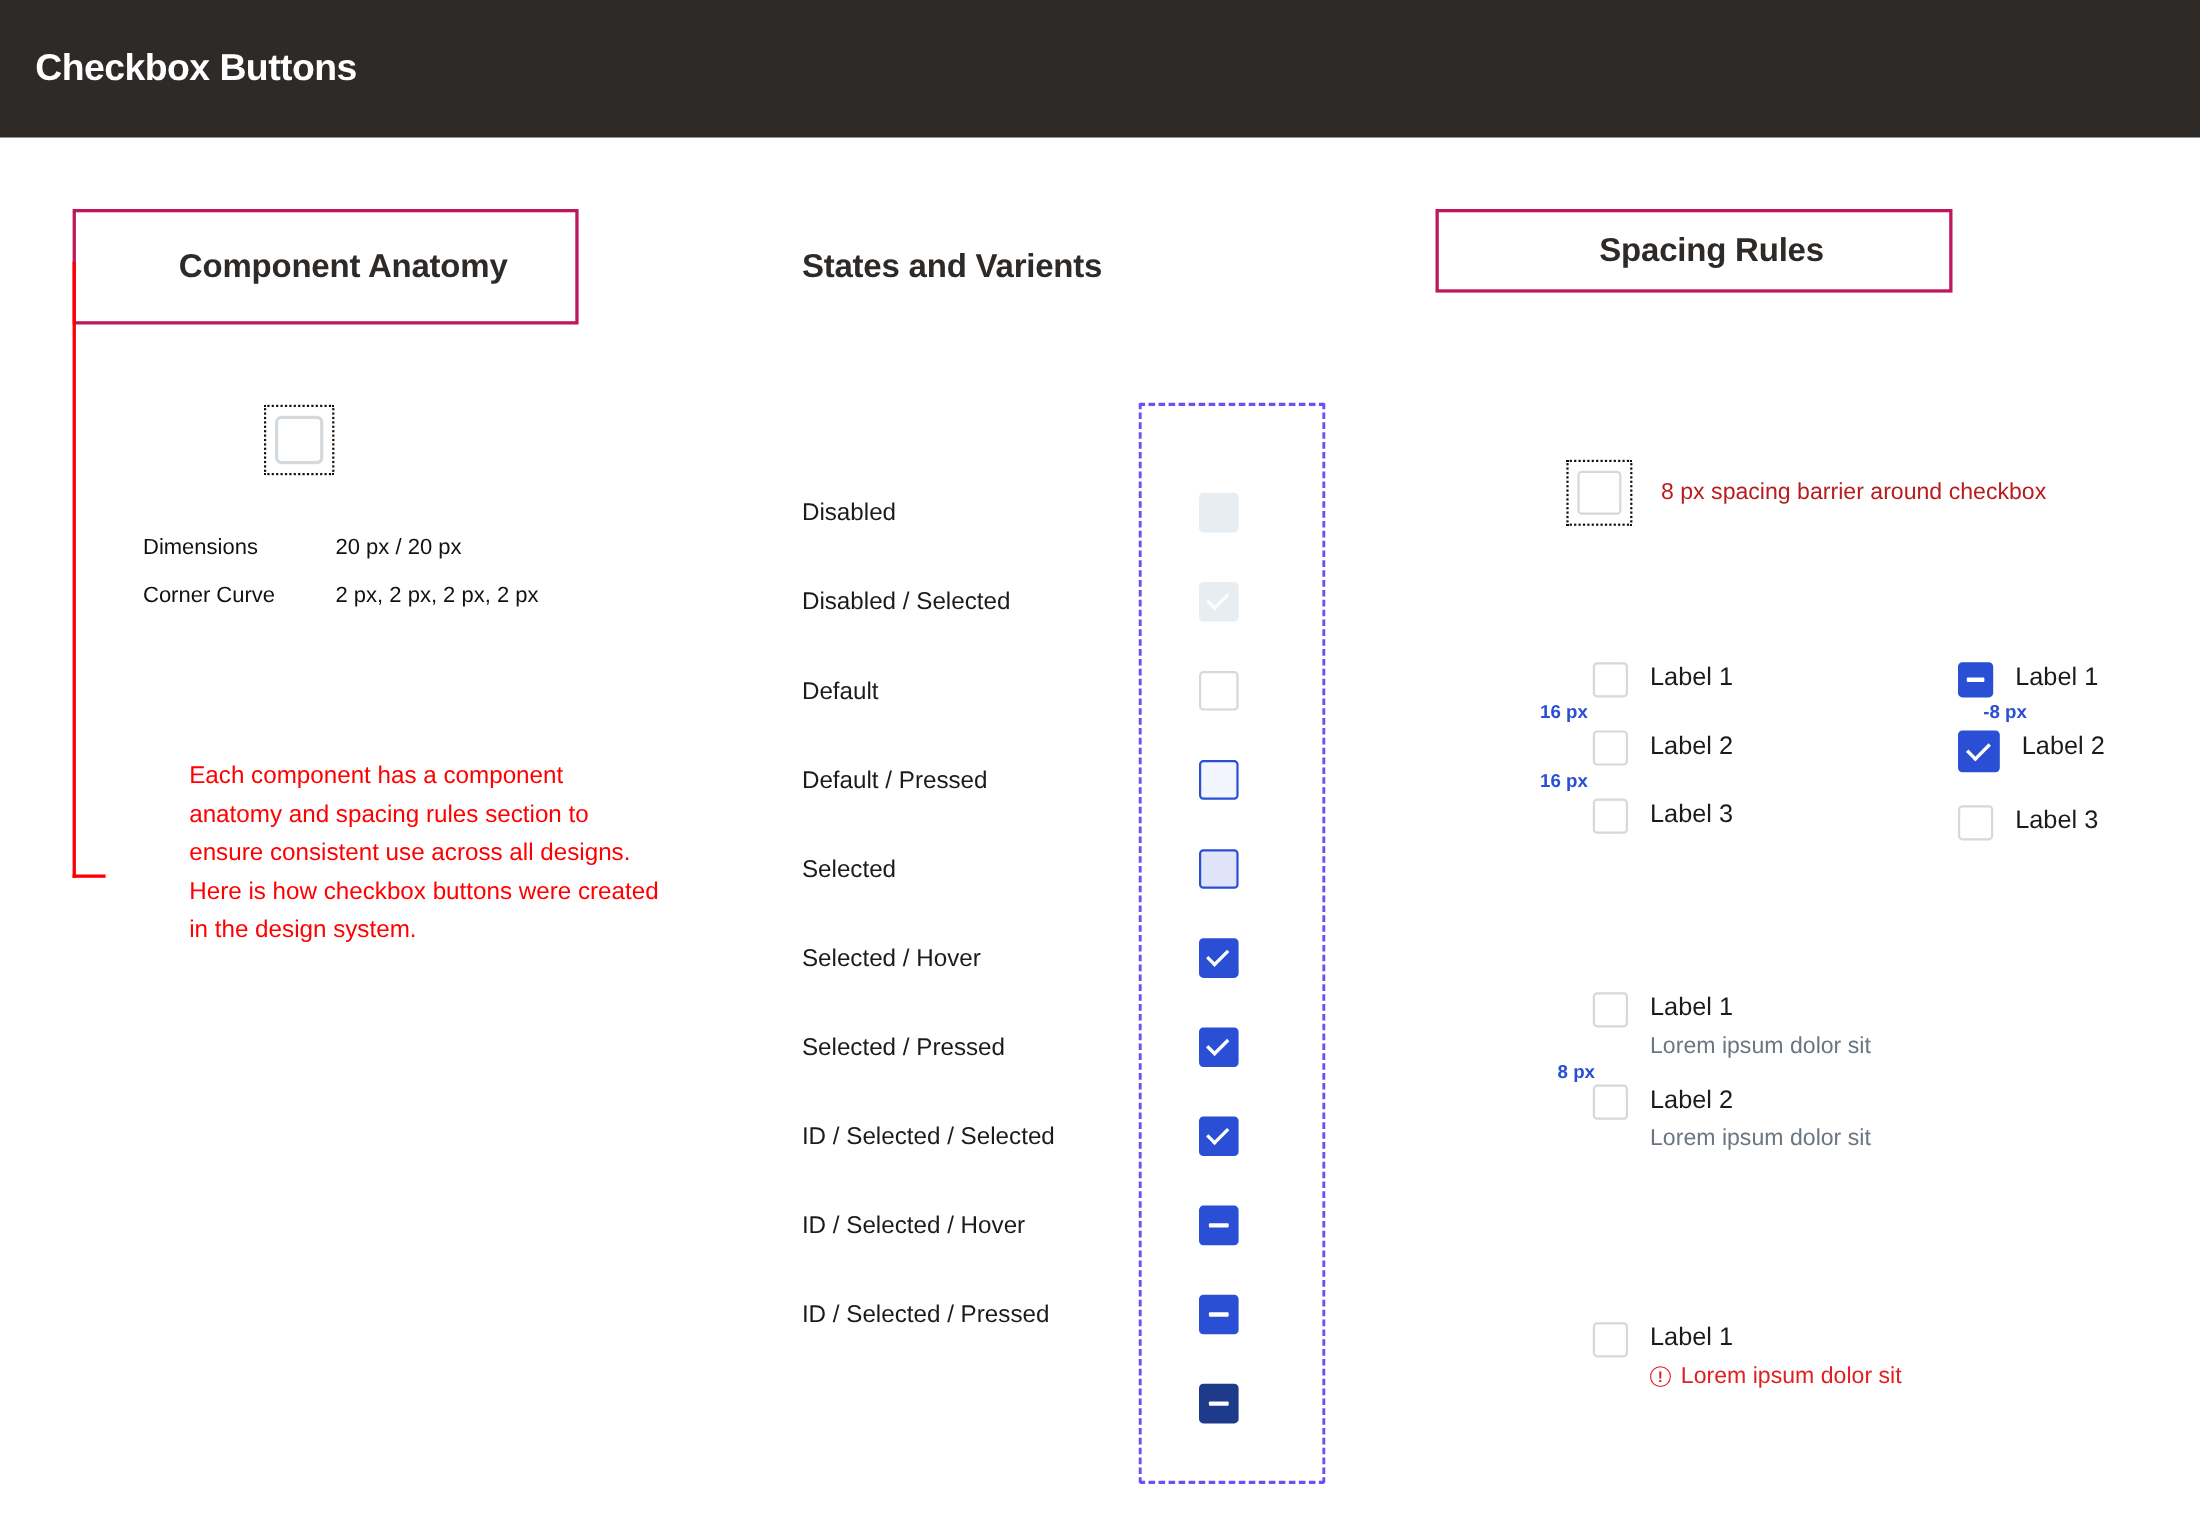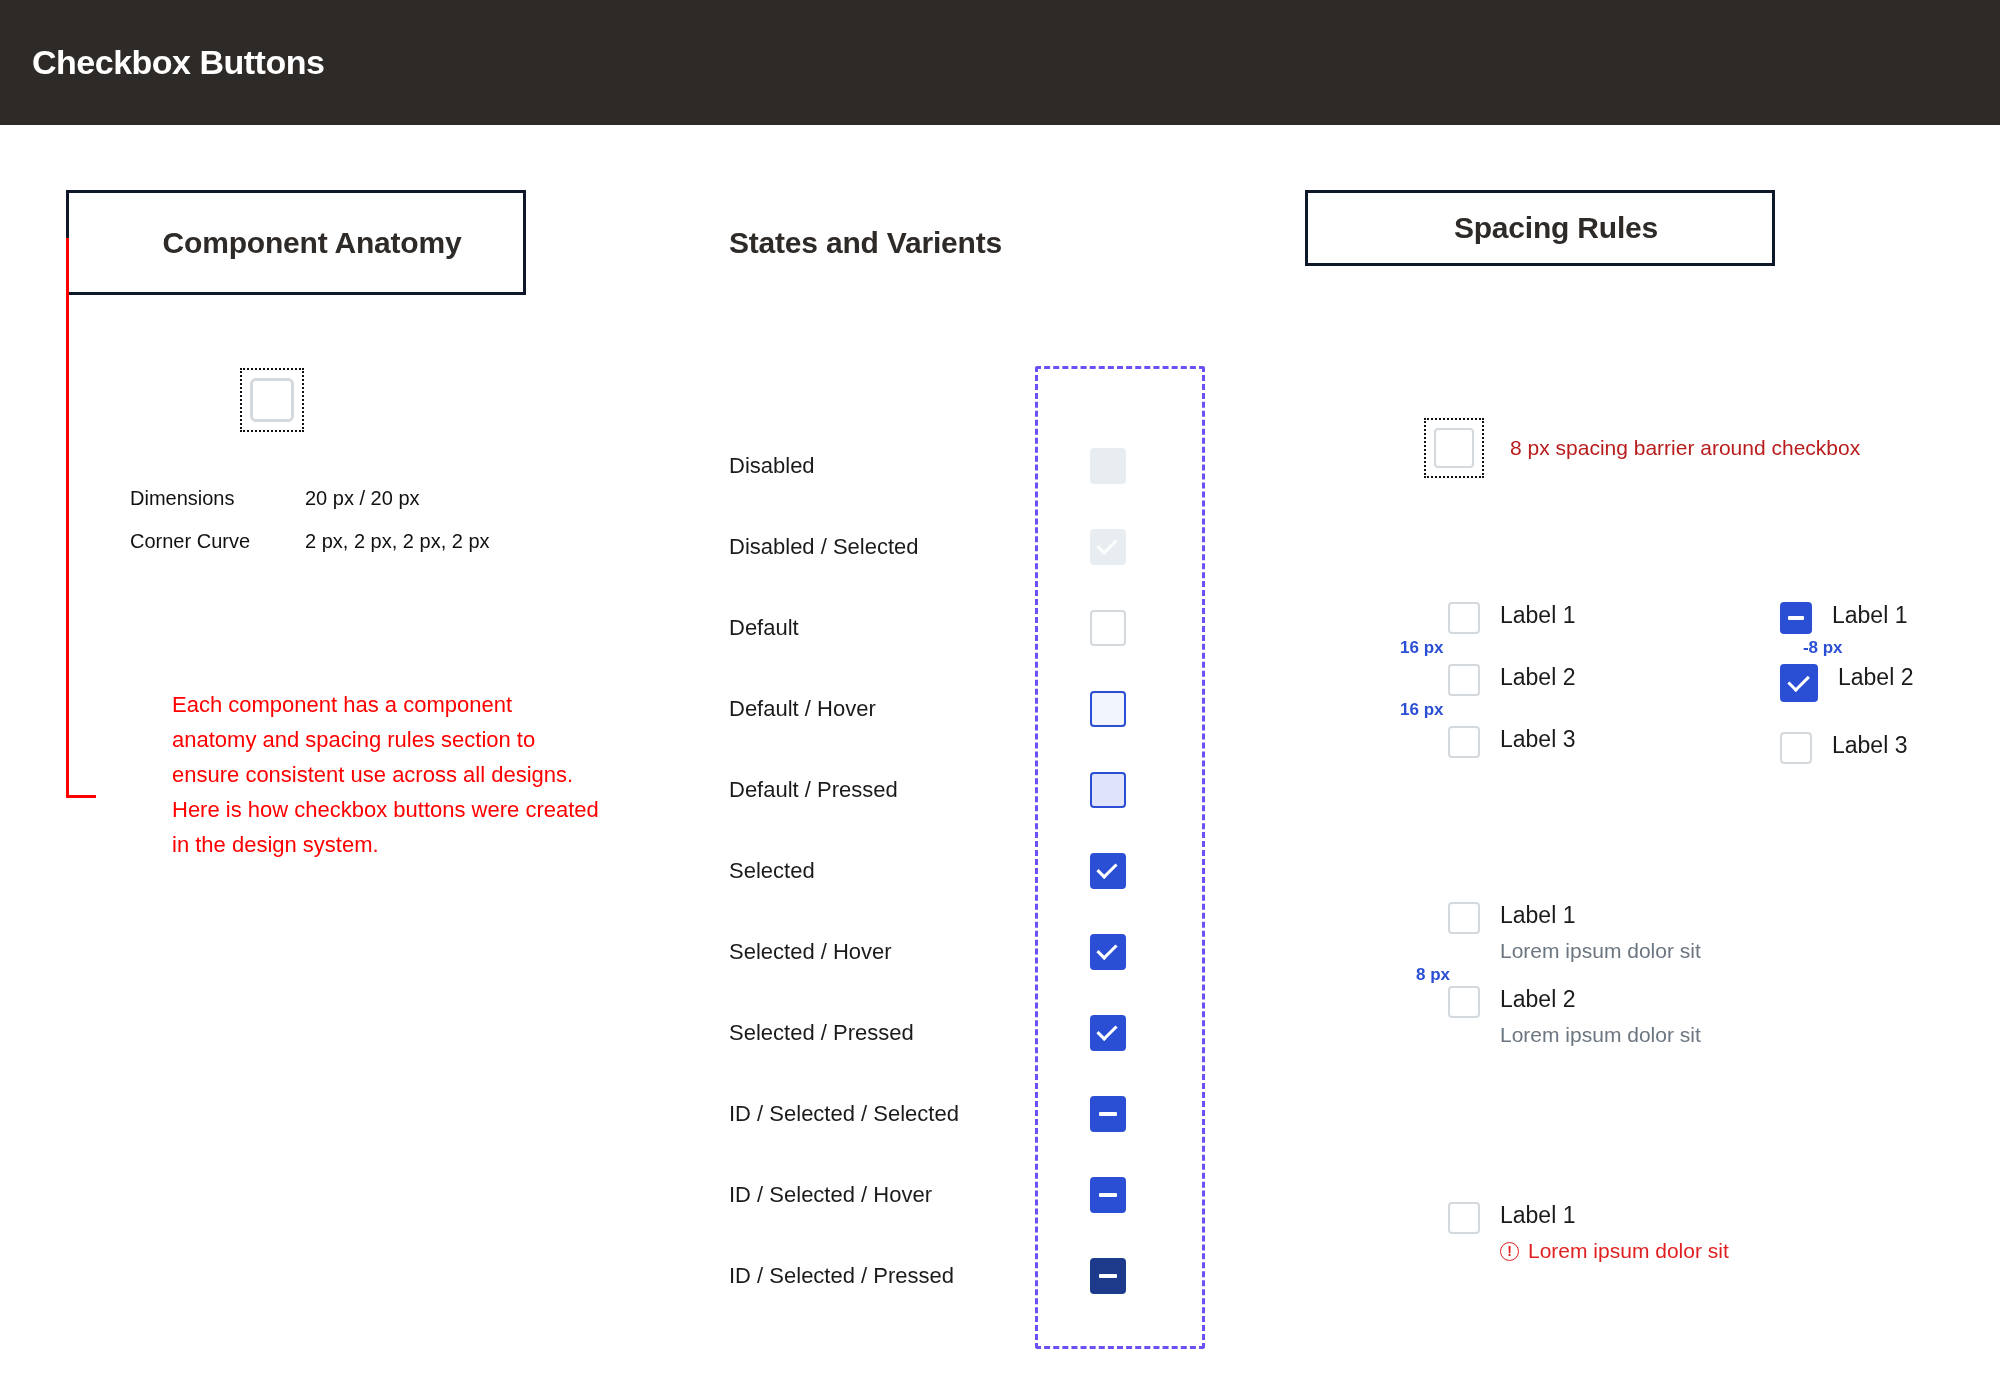--- a/index.html
+++ b/index.html
@@ -28,21 +28,21 @@
   }
 
   
   .section-head {
     position:absolute;
     display:flex; align-items:center; justify-content:center;
   }
   .section-head .htext {
     font-size:30px; font-weight:700; color:#2e2a28; letter-spacing:-0.2px;
   }
-  .boxed { border:3px solid #0f172a;padding-left:32px; }
+  .boxed { border:3px solid #be185d;padding-left:32px; }
 
   
   #anatomy-rule {
     position:absolute; left:66px; top:238px; width:3px; height:560px;
     background:#ff0000;
   }
   #anatomy-rule-tick {
     position:absolute; left:66px; top:795px; width:30px; height:3px;
     background:#ff0000;
   }
@@ -178,23 +178,20 @@
   <div class="state-row">
       <span class="state-label">Disabled</span>
     </div>
   <div class="state-row">
       <span class="state-label">Disabled / Selected</span>
     </div>
   <div class="state-row">
       <span class="state-label">Default</span>
     </div>
   <div class="state-row">
-      <span class="state-label">Default / Hover</span>
-    </div>
-  <div class="state-row">
       <span class="state-label">Default / Pressed</span>
     </div>
   <div class="state-row">
       <span class="state-label">Selected</span>
     </div>
   <div class="state-row">
       <span class="state-label">Selected / Hover</span>
     </div>
   <div class="state-row">
       <span class="state-label">Selected / Pressed</span>

